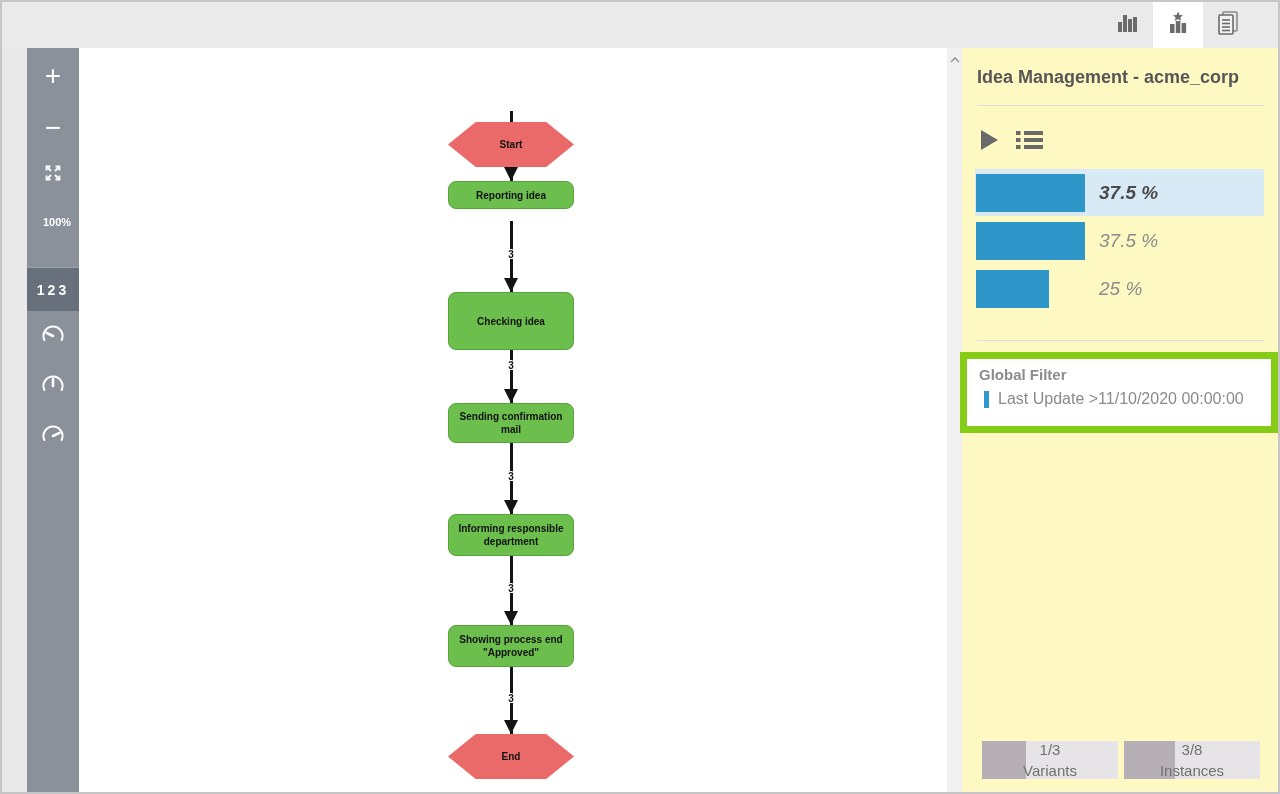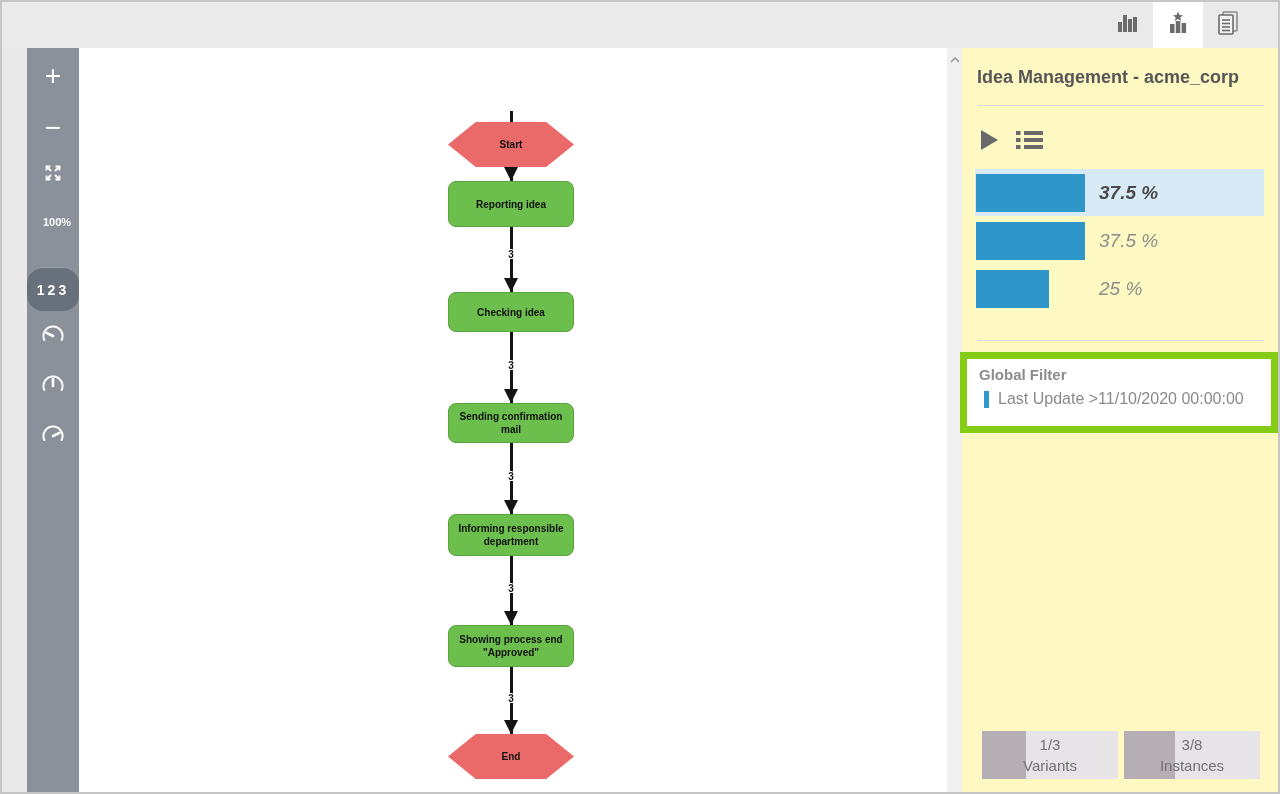--- a/index.html
+++ b/index.html
@@ -18,32 +18,32 @@
   
   .toolbar { position:absolute; left:25px; top:46px; width:52px; bottom:0; background:#8a919b;
              display:flex; flex-direction:column; align-items:stretch; }
   .tb-item { width:52px; display:flex; align-items:center; justify-content:center; color:#fff; cursor:pointer; }
   .tb-zoom-in  { height:56px; font-size:28px; font-weight:400; }
   .tb-zoom-out { height:48px; font-size:28px; font-weight:400; }
   .tb-expand   { height:46px; }
   .tb-zoomlvl  { height:48px; font-size:11px; font-weight:bold;padding-left:8px; }
   .tb-freq { margin-top:21px; height:44px; background:#67707b; color:#fff; font-size:14px;
              font-weight:bold; letter-spacing:3px; display:flex; align-items:center; justify-content:center;
-             border-top:1px solid #9aa0a8; cursor:pointer;border-radius:16px; }
+             border-top:1px solid #9aa0a8; cursor:pointer; }
   .tb-gauge { height:50px; }
 
   
   .canvas { position:absolute; left:77px; top:46px; width:868px; bottom:0; background:#ffffff; overflow:hidden; }
   .node { position:absolute; left:369px; width:126px; display:flex; align-items:center; justify-content:center;
           text-align:center; font-size:10px; font-weight:bold; color:#111; line-height:1.3; padding:0 8px; cursor:pointer; }
   .node.activity { background:#6cbf4c; border:1px solid #57a43a; border-radius:8px; }
   .node.hexagon  { background:#ea6a6a; clip-path:polygon(22% 0, 78% 0, 100% 50%, 78% 100%, 22% 100%, 0 50%); }
   .n1 { top:30px;  height:45px;margin-top:44px; }
-  .n2 { top:133px; height:46px; }
-  .n3 { top:244px; height:40px; }
+  .n2 { top:133px; height:28px; }
+  .n3 { top:244px; height:58px; }
   .n4 { top:355px; height:40px; }
   .n5 { top:466px; height:42px; }
   .n6 { top:577px; height:42px; }
   .n7 { top:686px; height:45px;justify-content:center; }
   .arrow { position:absolute; left:431px; width:2.5px; background:#141414; }
   .arrow::after { content:""; position:absolute; bottom:0; left:-6.2px;
                   border-left:7.5px solid transparent; border-right:7.5px solid transparent;
                   border-top:14px solid #141414; }
   .a1 { top:63px;  height:70px; }
   .a2 { top:173px; height:71px; }
@@ -76,21 +76,21 @@
   .chart-value.bold { color:#4a4a4a; font-weight:bold; }
 
   .gf-box { position:absolute; left:-2px; right:0; top:304px; height:81px; background:#fff;
             border:7px solid #84cc16; padding:7px 0 18px 12px; }
   .gf-title { font-size:15px; font-weight:bold; color:#8c8c8c; }
   .gf-row { display:flex; align-items:center; margin-top:7px; margin-left:5px; }
   .gf-tick { width:5px; height:17px; background:#2e96c9; flex:0 0 auto; }
   .gf-text { font-size:16px; color:#8a8a8a; margin-left:9px; white-space:nowrap; }
 
   .badges { position:absolute; left:20px; right:18px; bottom:13px; display:flex; justify-content:space-between; }
-  .badge { position:relative; width:136px; height:48px; background:#e6e4e6; cursor:pointer; overflow:hidden; }
+  .badge { position:relative; width:136px; height:38px; background:#e6e4e6; cursor:pointer; overflow:hidden; }
   .badge-fill { position:absolute; left:0; top:0; bottom:0; background:#b5aeb5; }
   .badge-text { position:relative; z-index:1; height:100%; display:flex; flex-direction:column;
                 align-items:center; justify-content:center; font-size:15px; color:#717171; line-height:21px; }
 </style>
 </head>
 <body>
 
 <div class="root">
 
   <div class="header">

